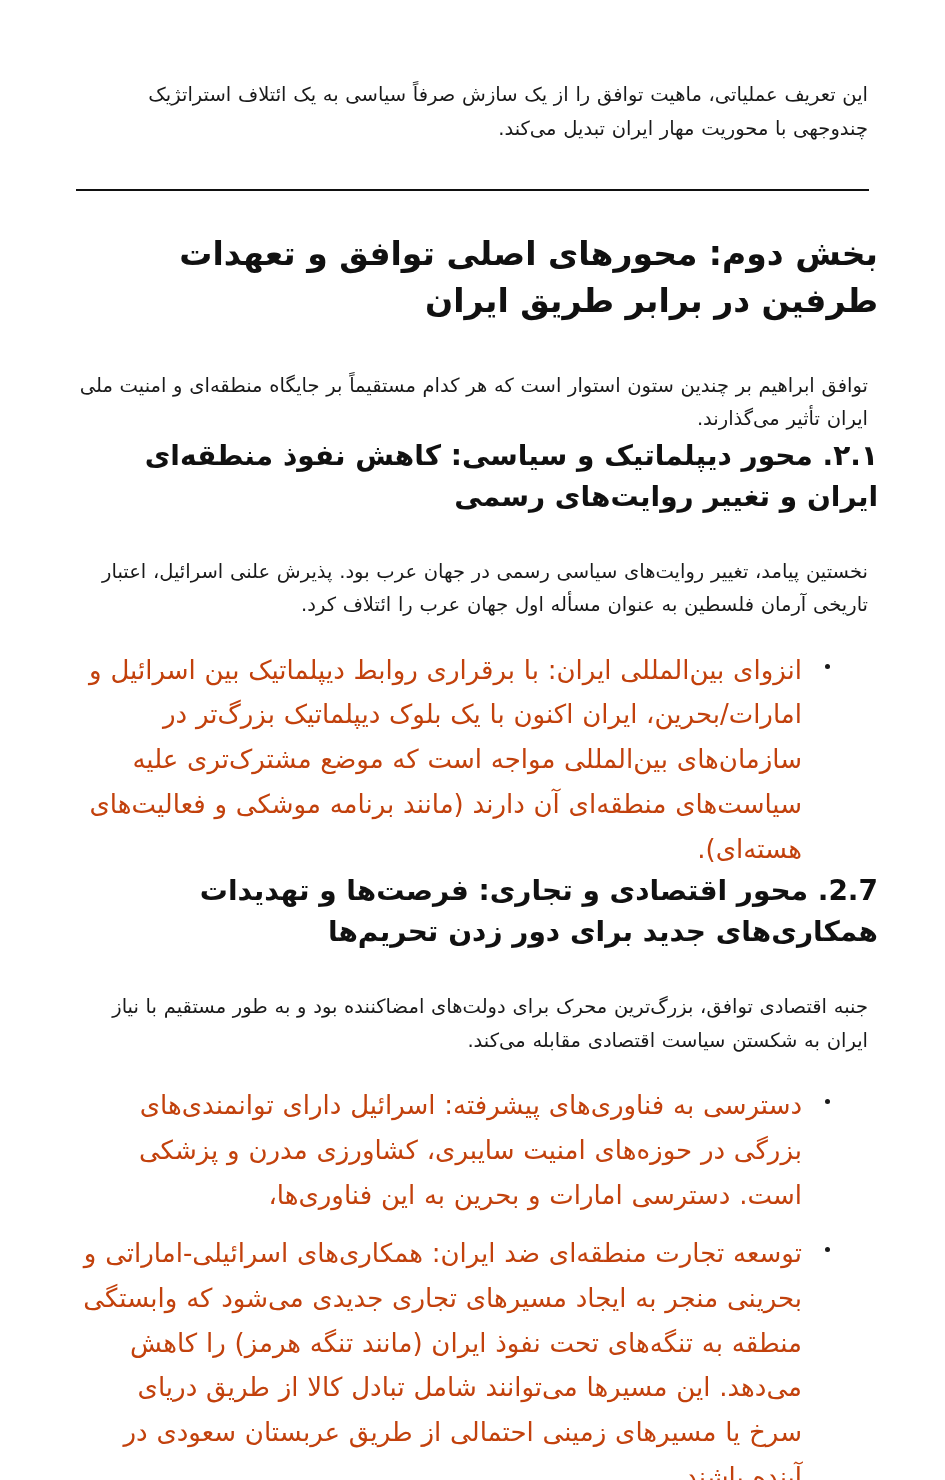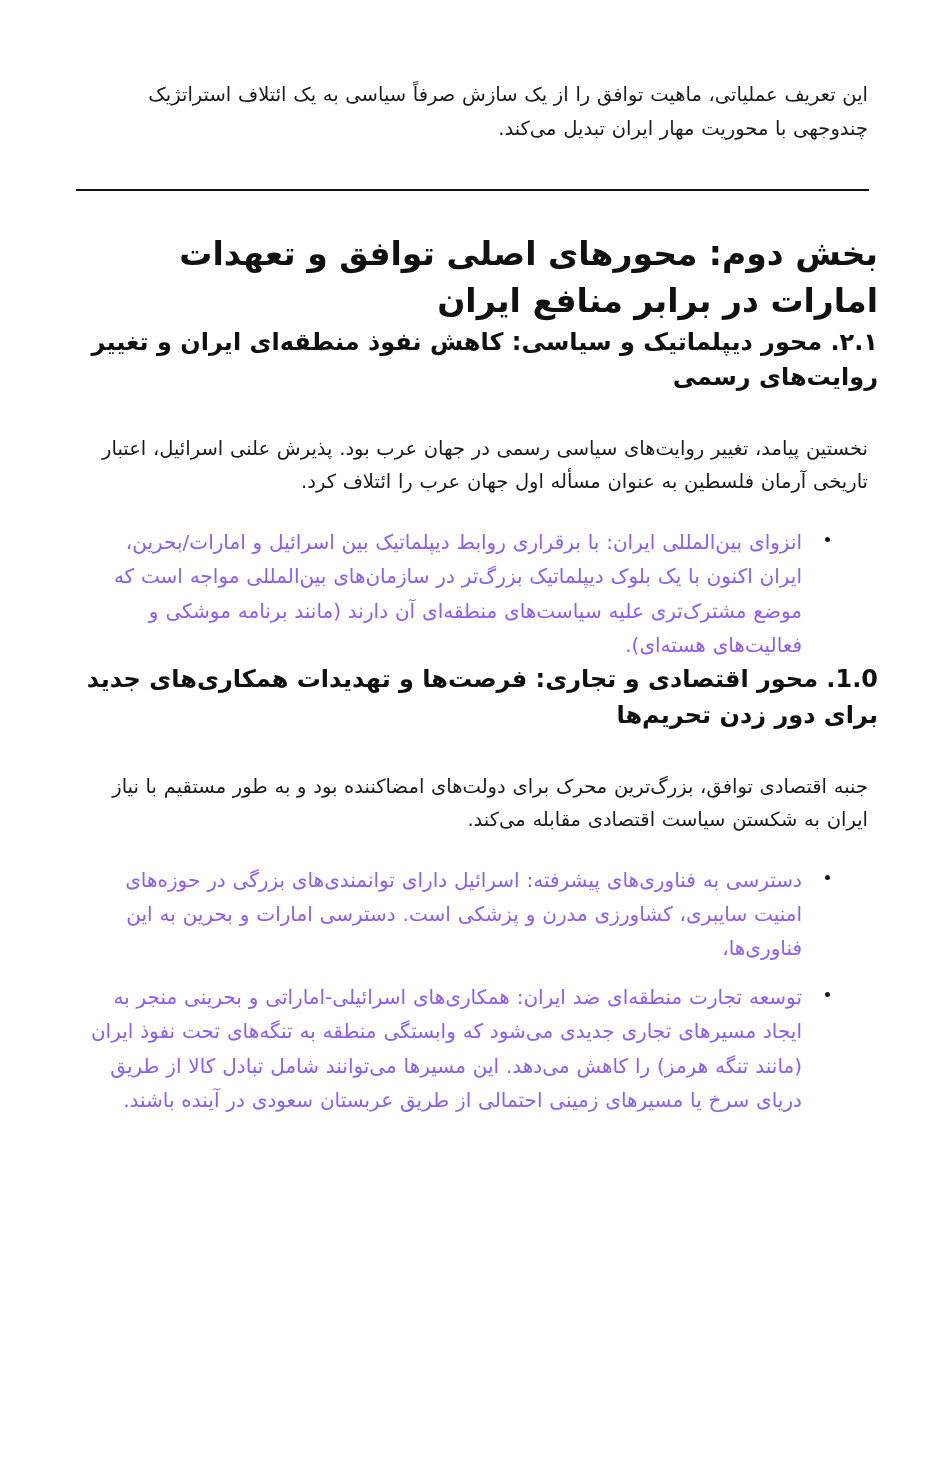--- a/index.html
+++ b/index.html
@@ -53,21 +53,21 @@
     font-size: 33px;
     line-height: 1.42;
     font-weight: 700;
     text-align: right;
     margin: 0 -10px 0 0;
     padding: 0;
     color: #111111;
   }
 
   h2.h-sub {
-    font-size: 24px;
+    font-size: 28px;
     line-height: 1.46;
     font-weight: 700;
     text-align: right;
     margin: 0 -10px 0 0;
     padding: 0;
     color: #111111;
   }
 
   .after-h1 { margin-top: 44px; }
   .after-h2 { margin-top: 37px; }
@@ -76,26 +76,26 @@
   
 
   ul.bullets {
     list-style: none;
     margin: 26px 0 0 0;
     padding: 0 38px 0 0;
   }
 
   ul.bullets li {
     position: relative;
-    font-size: 20px;
+    font-size: 26px;
     line-height: 1.72;
     text-align: right;
     padding-right: 28px;
     margin: 0 0 14px 0;
-    color: #8b5cf6;
+    color: #c2410c;
     word-spacing: 0.5px;
   }
 
   ul.bullets li:last-child { margin-bottom: 0; }
 
   ul.bullets li .dot {
     position: absolute;
     right: 0;
     top: 0.62em;
     width: 5px;
@@ -107,35 +107,36 @@
 </style>
 </head>
 <body>
 
 <div class="page">
 
   <p class="para lead">این تعریف عملیاتی، ماهیت توافق را از یک سازش صرفاً سیاسی به یک ائتلاف استراتژیک چندوجهی با محوریت مهار ایران تبدیل می‌کند.</p>
 
   <hr class="divider">
 
-  <h1 class="h-section">بخش دوم: محورهای اصلی توافق و تعهدات امارات در برابر منافع ایران</h1>
+  <h1 class="h-section">بخش دوم: محورهای اصلی توافق و تعهدات طرفین در برابر طریق ایران</h1>
 
+  <p class="para after-h1">توافق ابراهیم بر چندین ستون استوار است که هر کدام مستقیماً بر جایگاه منطقه‌ای و امنیت ملی ایران تأثیر می‌گذارند.</p>
 
   <h2 class="h-sub before-h2">۲.۱. محور دیپلماتیک و سیاسی: کاهش نفوذ منطقه‌ای ایران و تغییر روایت‌های رسمی</h2>
 
   <p class="para after-h2">نخستین پیامد، تغییر روایت‌های سیاسی رسمی در جهان عرب بود. پذیرش علنی اسرائیل، اعتبار تاریخی آرمان فلسطین به عنوان مسأله اول جهان عرب را ائتلاف کرد.</p>
 
   <ul class="bullets">
     <li>
       <span class="dot"></span>
       <span>انزوای بین‌المللی ایران: با برقراری روابط دیپلماتیک بین اسرائیل و امارات/بحرین، ایران اکنون با یک بلوک دیپلماتیک بزرگ‌تر در سازمان‌های بین‌المللی مواجه است که موضع مشترک‌تری علیه سیاست‌های منطقه‌ای آن دارند (مانند برنامه موشکی و فعالیت‌های هسته‌ای).</span>
     </li>
   </ul>
 
-  <h2 class="h-sub before-h2">1.0. محور اقتصادی و تجاری: فرصت‌ها و تهدیدات همکاری‌های جدید برای دور زدن تحریم‌ها</h2>
+  <h2 class="h-sub before-h2">2.7. محور اقتصادی و تجاری: فرصت‌ها و تهدیدات همکاری‌های جدید برای دور زدن تحریم‌ها</h2>
 
   <p class="para after-h2">جنبه اقتصادی توافق، بزرگ‌ترین محرک برای دولت‌های امضاکننده بود و به طور مستقیم با نیاز ایران به شکستن سیاست اقتصادی مقابله می‌کند.</p>
 
   <ul class="bullets">
     <li>
       <span class="dot"></span>
       <span>دسترسی به فناوری‌های پیشرفته: اسرائیل دارای توانمندی‌های بزرگی در حوزه‌های امنیت سایبری، کشاورزی مدرن و پزشکی است. دسترسی امارات و بحرین به این فناوری‌ها،</span>
     </li>
     <li>
       <span class="dot"></span>

